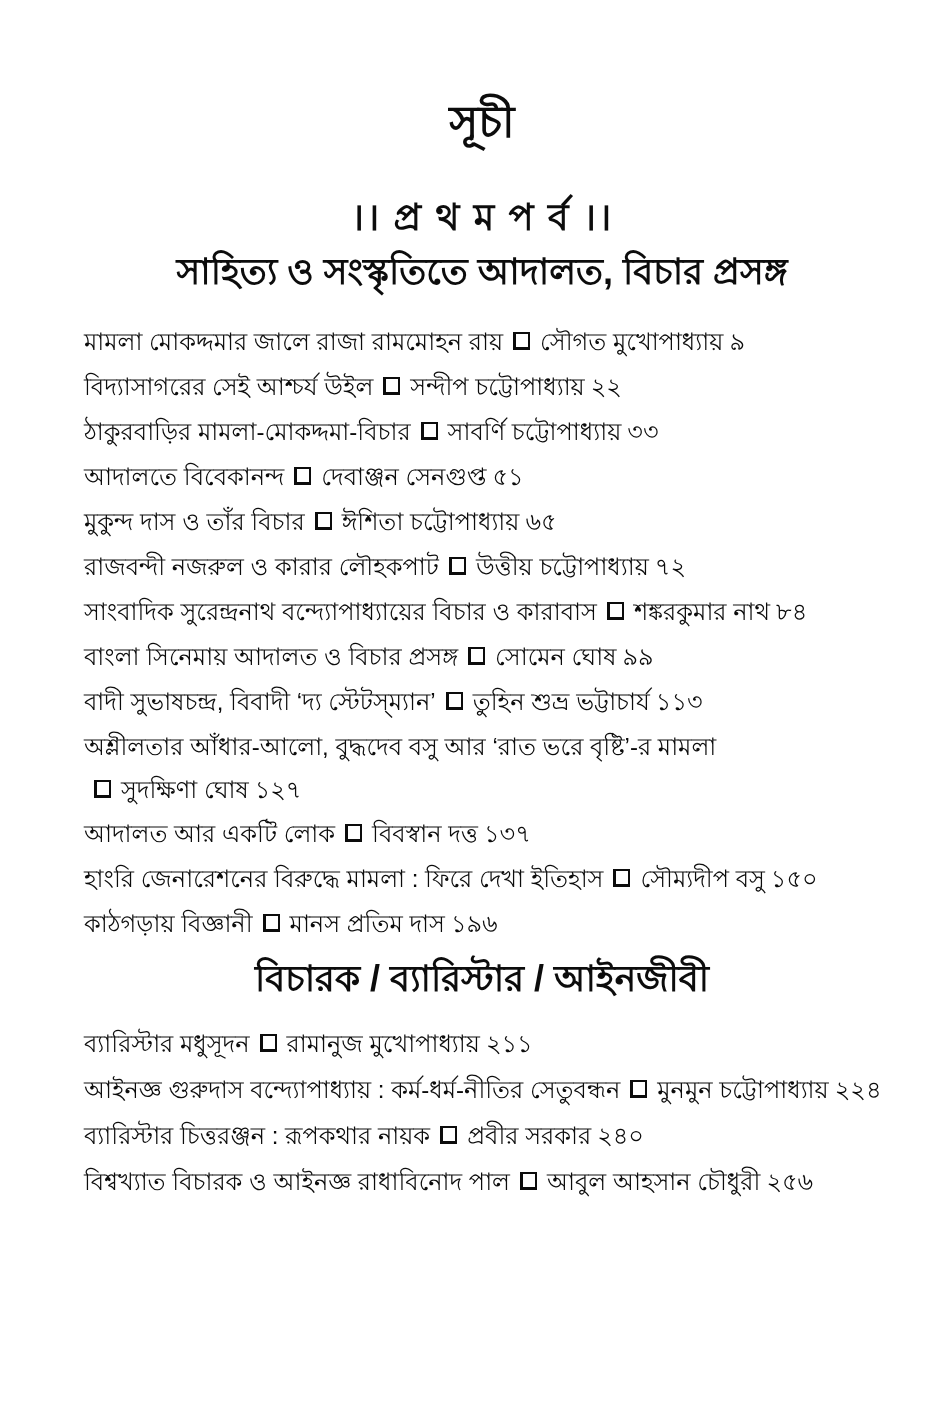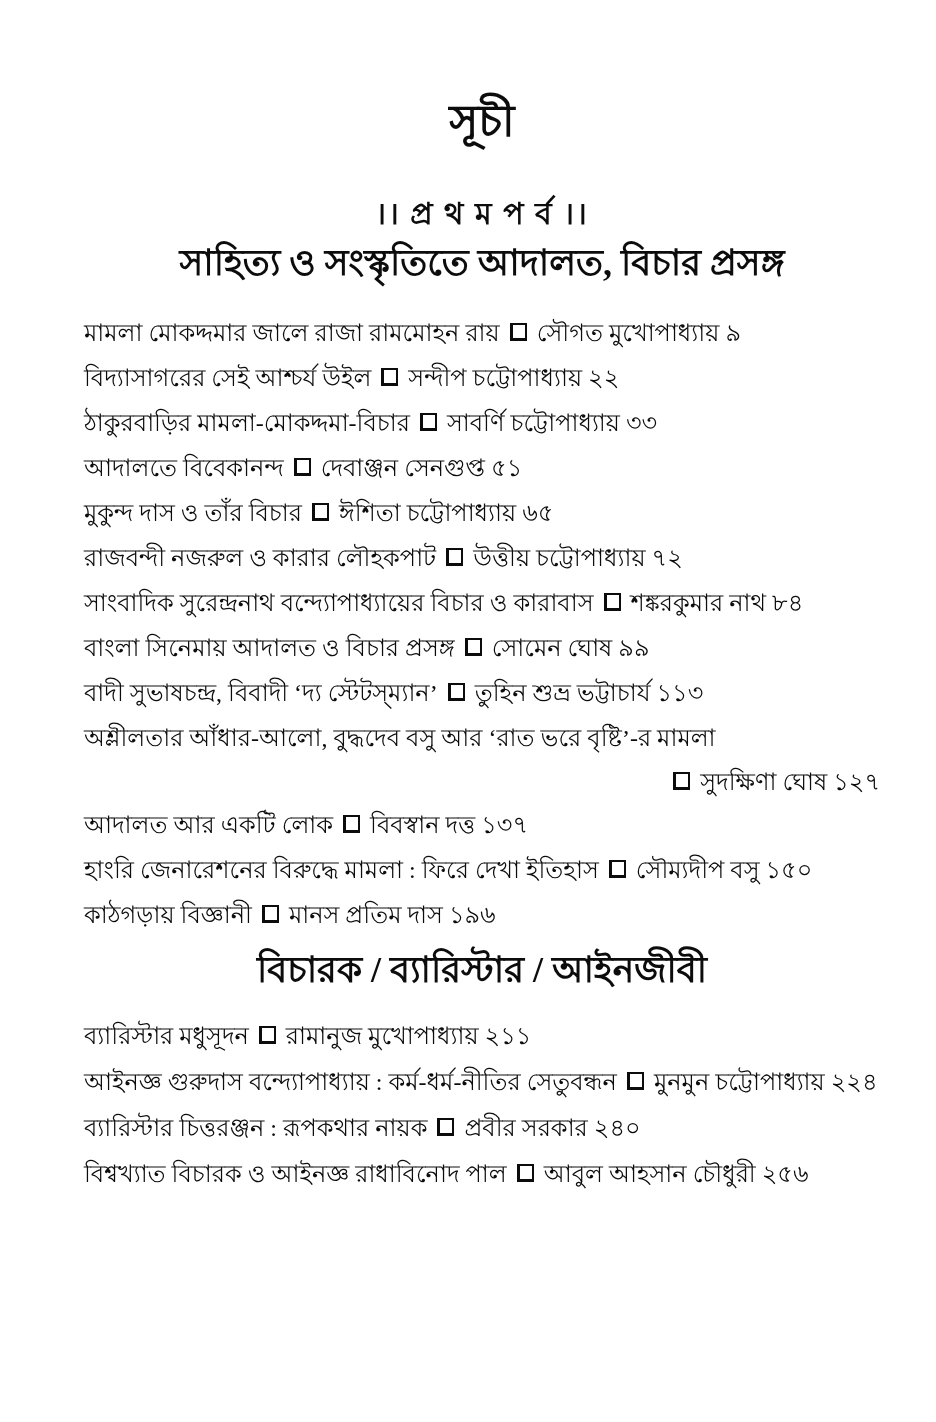--- a/index.html
+++ b/index.html
@@ -3,39 +3,39 @@
 <meta charset="utf-8">
 <style>
   html, body { margin: 0; padding: 0; background: #e8e8e8; }
   .page {
     position: relative;
     width: 936px;
     height: 1422px;
     margin: 0 auto;
     background: #ffffff;
     color: #0c0c0c;
-    font-family: Liberation Serif, serif;
+    font-family: Liberation Sans, sans-serif;
     overflow: hidden;
   }
   .content {
     padding: 0 56px 0 84px;
   }
   .doc-title {
     margin: 0;
     padding-top: 96px;
     text-align: center;
     font-size: 44px;
     font-weight: bold;
     line-height: 1.2;
   }
   .part-header {
     margin: 0;
     padding-top: 48px;
     text-align: center;
-    font-size: 30px;
+    font-size: 37px;
     font-weight: bold;
     letter-spacing: 2px;
     line-height: 1.15;
   }
   .part-subtitle {
     margin: 0;
     padding-top: 12px;
     text-align: center;
     font-size: 36px;
     font-weight: bold;
@@ -44,21 +44,20 @@
   .toc-list {
     padding-top: 26px;
   }
   .toc-row {
     font-size: 24px;
     line-height: 45px;
     white-space: nowrap;
   }
   .toc-row.two-line { white-space: normal; }
   .toc-row .line2 {
-    text-align: right;
     line-height: 42px;
   }
   .sq {
     display: inline-block;
     width: 12px;
     height: 13px;
     border: 2px solid #0c0c0c;
     border-left-width: 3px;
     border-bottom-width: 3px;
     margin: 0 10px;

